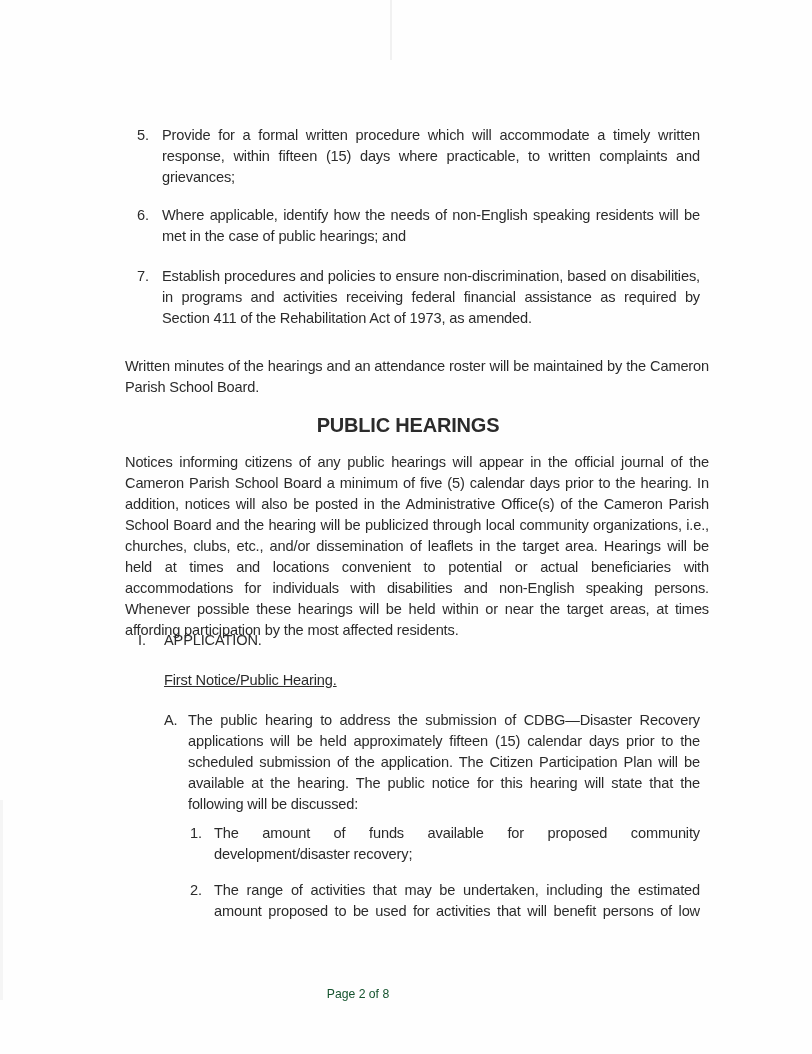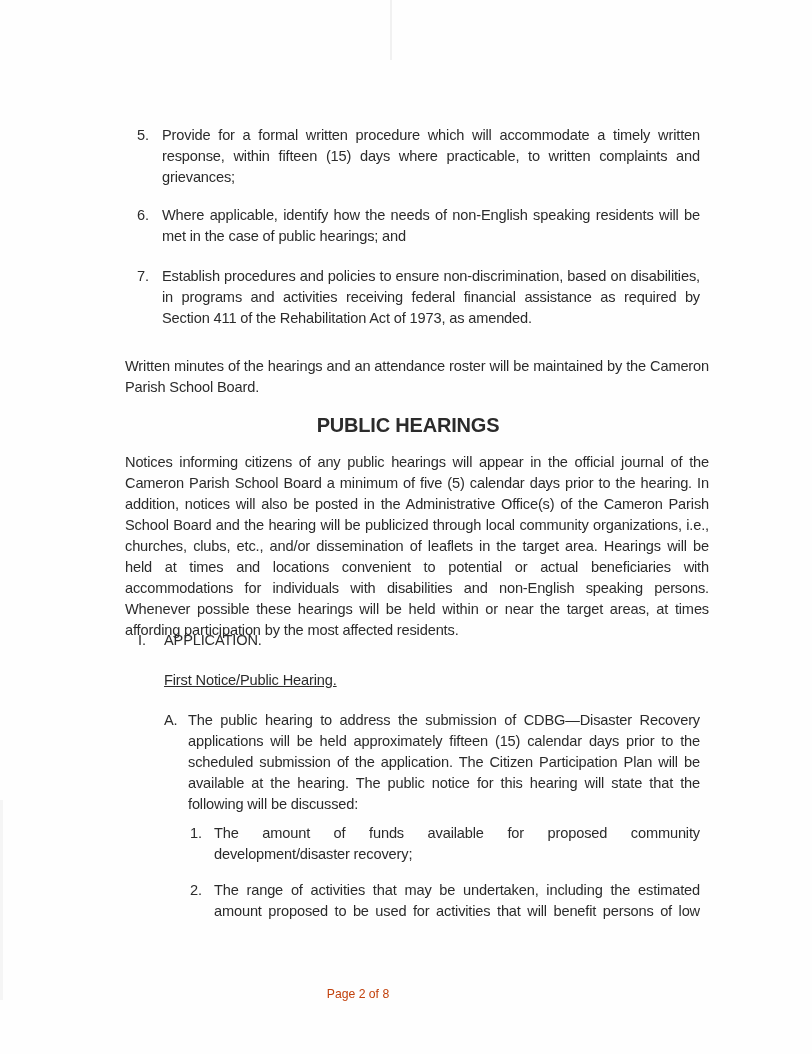--- a/index.html
+++ b/index.html
@@ -68,21 +68,21 @@
       letter-spacing: -0.15px;
     }
     .footer {
       position: absolute;
       left: 0;
       width: 716px;
       top: 986px;
       text-align: center;
       font-size: 12.2px;
       line-height: 16px;
-      color: #c2410c;
+      color: #14532d;
     }
     .last-line-justify {
       text-align-last: justify;
     }
   </style>
 </head>
 <body>
 
 <div class="page">
 

